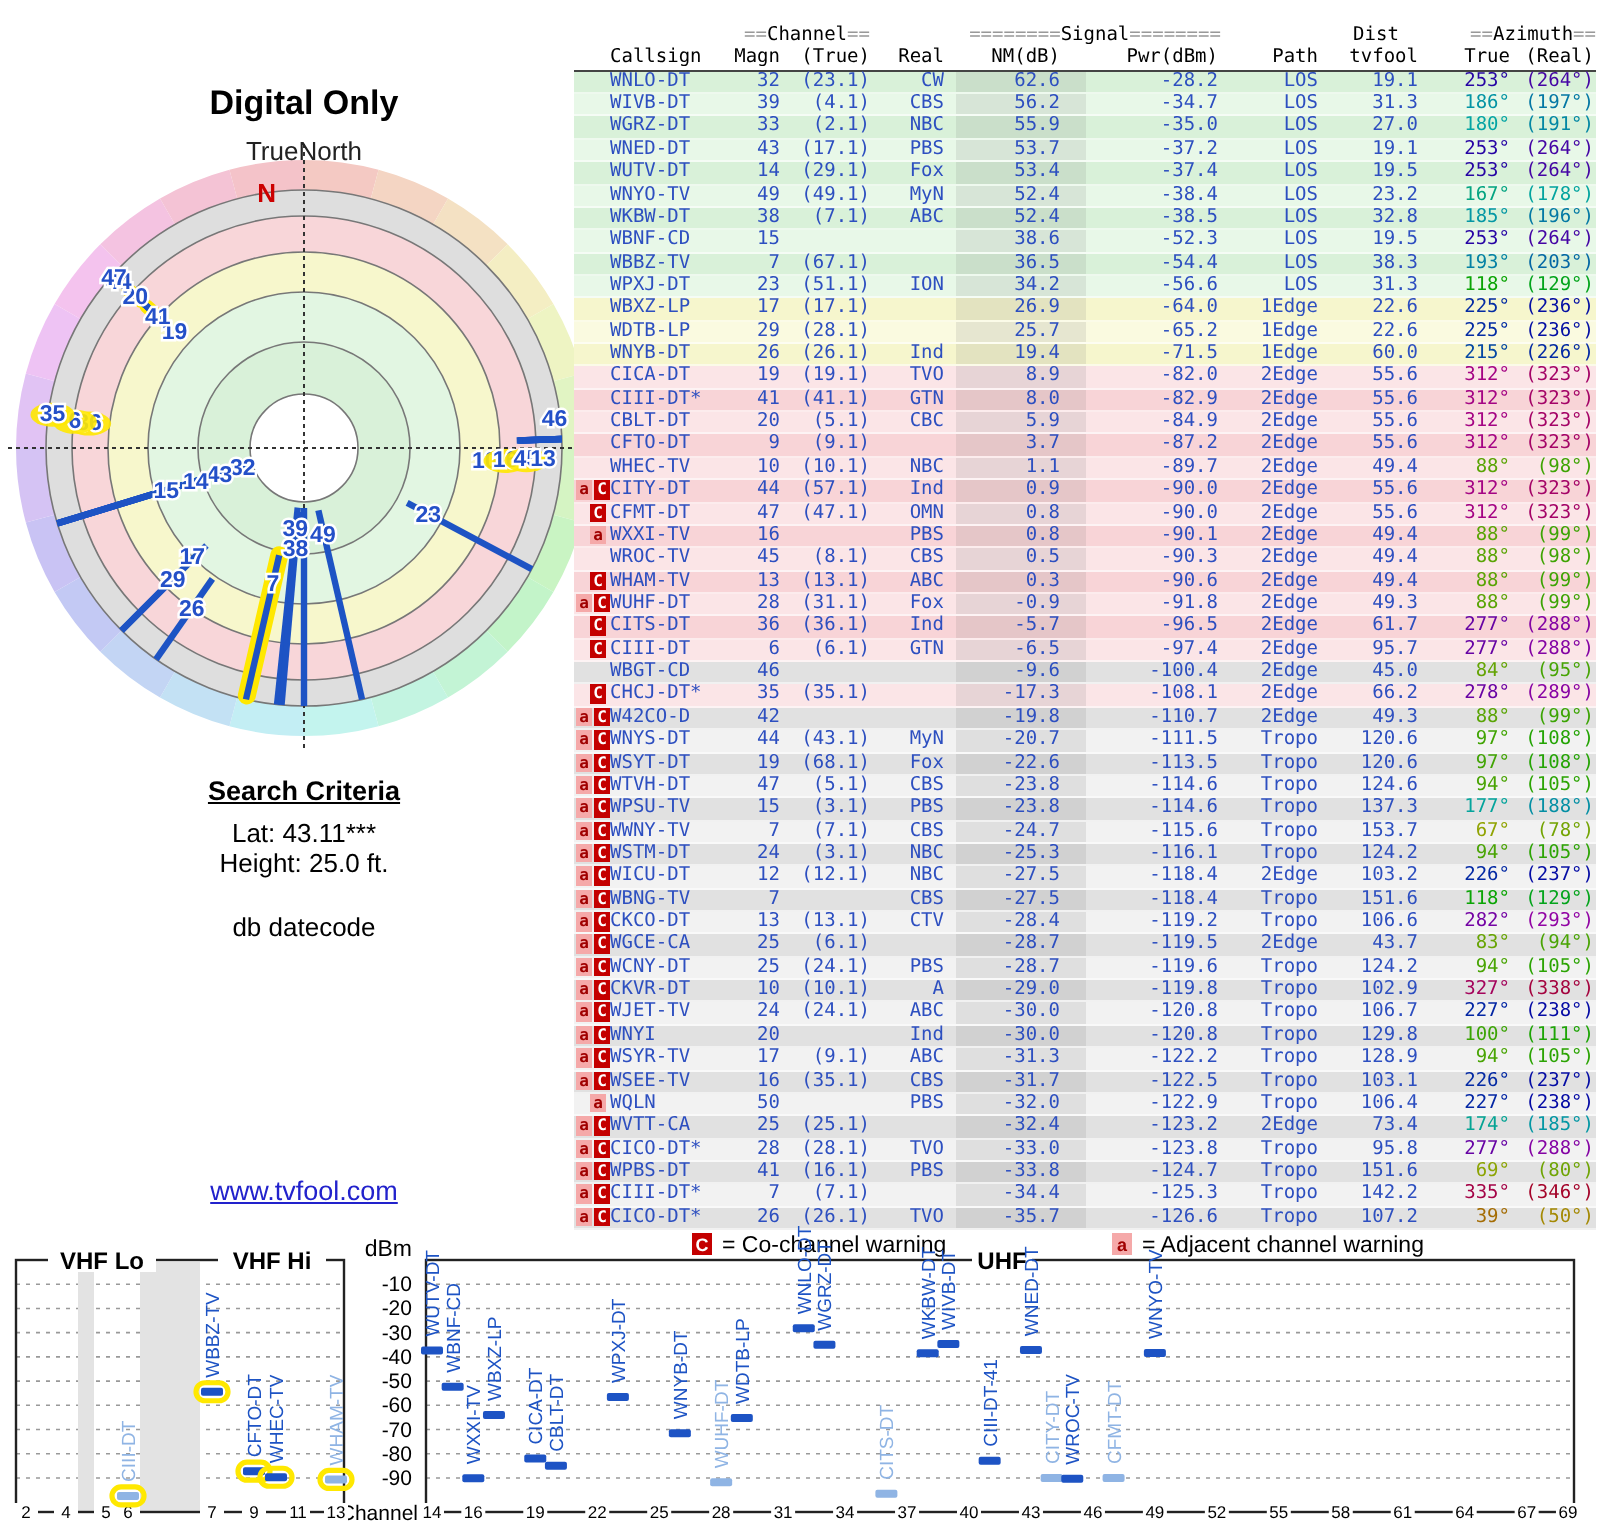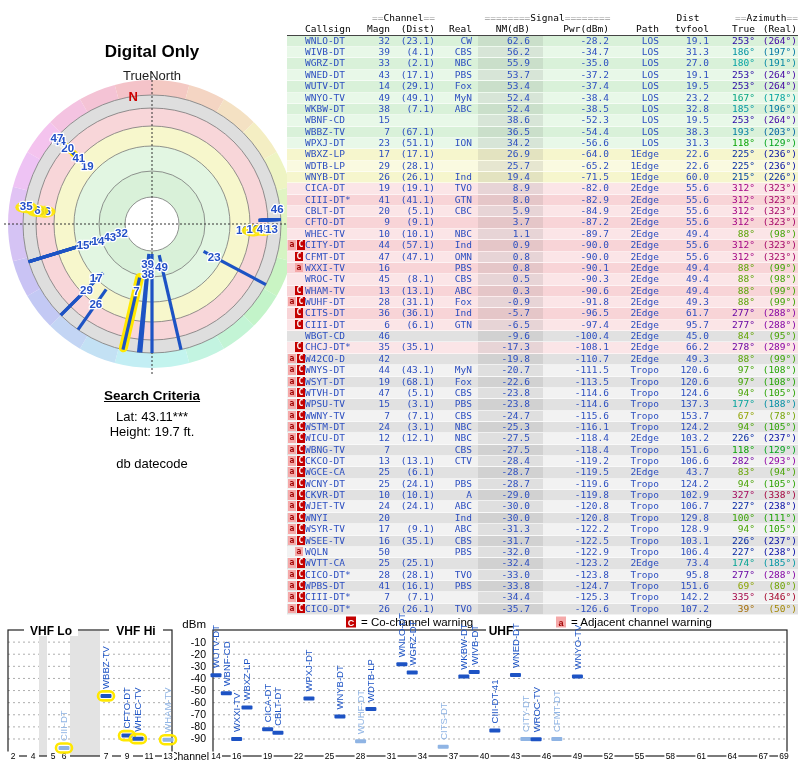--- a/index.html
+++ b/index.html
@@ -157,30 +157,31 @@
         <text x="95.86407417432315" y="308.1704105745637" text-anchor="middle" font-size="11.5" font-weight="bold" fill="#2450c8" stroke="#ffffff" stroke-width="2.4" paint-order="stroke">26</text>
       </g>
     <text x="152" y="57" text-anchor="middle" font-size="17" font-weight="bold" fill="#000">Digital Only</text>
     <text x="152" y="80" text-anchor="middle" font-size="13" fill="#222">TrueNorth</text>
     <text x="138" y="101" text-anchor="end" font-size="13" font-weight="bold" fill="#cc0000">N</text>
   </svg>
 
   <div class="criteria">
     <div class="crit-head">Search Criteria</div>
     <div>Lat: 43.11***</div>
-    <div>Height: 19.7 ft.</div>
+    <div>Height: 25.0 ft.</div>
     <div class="datecode">
       <div>db datecode</div>
     </div>
   </div>
 
+  <a class="site-link" href="#">www.tvfool.com</a>
 
   <div id="signal-table">
       <div class="trow"><span class="g1"></span><span class="g2"><span class="dim">==</span>Channel<span class="dim">==</span></span><span class="g3"></span><span class="g4"><span class="dim">========</span>Signal<span class="dim">========</span></span><span class="g5"></span><span class="g6">Dist</span><span class="g7"><span class="dim">==</span>Azimuth<span class="dim">==</span></span></div>
-      <div class="trow hdrline"><span class="c-badge"></span><span class="c-call">Callsign</span><span class="c-real">Magn</span><span class="c-virt">(Dist)</span><span class="c-net">Real</span><span class="c-nm">NM(dB)</span><span class="c-pwr">Pwr(dBm)</span><span class="c-path">Path</span><span class="c-mi">tvfool</span><span class="c-true">True</span><span class="c-mag">(Real)</span></div>
+      <div class="trow hdrline"><span class="c-badge"></span><span class="c-call">Callsign</span><span class="c-real">Magn</span><span class="c-virt">(True)</span><span class="c-net">Real</span><span class="c-nm">NM(dB)</span><span class="c-pwr">Pwr(dBm)</span><span class="c-path">Path</span><span class="c-mi">tvfool</span><span class="c-true">True</span><span class="c-mag">(Real)</span></div>
       <div class="trow drow" style="background: rgb(217, 241, 217);"><span class="c-badge"></span><span class="c-call" style="color: rgb(45, 79, 192);">WNLO-DT</span><span class="c-real" style="color: rgb(45, 79, 192);">32</span><span class="c-virt" style="color: rgb(45, 79, 192);">(23.1)</span><span class="c-net" style="color: rgb(45, 79, 192);">CW</span><span class="c-nm" style="color: rgb(45, 79, 192);">62.6</span><span class="c-pwr" style="color: rgb(45, 79, 192);">-28.2</span><span class="c-path" style="color: rgb(45, 79, 192);">LOS</span><span class="c-mi" style="color: rgb(45, 79, 192);">19.1</span><span class="c-true" style="color: rgb(39, 4, 164);">253°</span><span class="c-mag" style="color: rgb(68, 4, 164);">(264°)</span></div>
       <div class="trow drow" style="background: rgb(232, 248, 232);"><span class="c-badge"></span><span class="c-call" style="color: rgb(45, 79, 192);">WIVB-DT</span><span class="c-real" style="color: rgb(45, 79, 192);">39</span><span class="c-virt" style="color: rgb(45, 79, 192);">(4.1)</span><span class="c-net" style="color: rgb(45, 79, 192);">CBS</span><span class="c-nm" style="color: rgb(45, 79, 192);">56.2</span><span class="c-pwr" style="color: rgb(45, 79, 192);">-34.7</span><span class="c-path" style="color: rgb(45, 79, 192);">LOS</span><span class="c-mi" style="color: rgb(45, 79, 192);">31.3</span><span class="c-true" style="color: rgb(4, 148, 164);">186°</span><span class="c-mag" style="color: rgb(4, 119, 164);">(197°)</span></div>
       <div class="trow drow" style="background: rgb(217, 241, 217);"><span class="c-badge"></span><span class="c-call" style="color: rgb(45, 79, 192);">WGRZ-DT</span><span class="c-real" style="color: rgb(45, 79, 192);">33</span><span class="c-virt" style="color: rgb(45, 79, 192);">(2.1)</span><span class="c-net" style="color: rgb(45, 79, 192);">NBC</span><span class="c-nm" style="color: rgb(45, 79, 192);">55.9</span><span class="c-pwr" style="color: rgb(45, 79, 192);">-35.0</span><span class="c-path" style="color: rgb(45, 79, 192);">LOS</span><span class="c-mi" style="color: rgb(45, 79, 192);">27.0</span><span class="c-true" style="color: rgb(4, 164, 164);">180°</span><span class="c-mag" style="color: rgb(4, 135, 164);">(191°)</span></div>
       <div class="trow drow" style="background: rgb(232, 248, 232);"><span class="c-badge"></span><span class="c-call" style="color: rgb(45, 79, 192);">WNED-DT</span><span class="c-real" style="color: rgb(45, 79, 192);">43</span><span class="c-virt" style="color: rgb(45, 79, 192);">(17.1)</span><span class="c-net" style="color: rgb(45, 79, 192);">PBS</span><span class="c-nm" style="color: rgb(45, 79, 192);">53.7</span><span class="c-pwr" style="color: rgb(45, 79, 192);">-37.2</span><span class="c-path" style="color: rgb(45, 79, 192);">LOS</span><span class="c-mi" style="color: rgb(45, 79, 192);">19.1</span><span class="c-true" style="color: rgb(39, 4, 164);">253°</span><span class="c-mag" style="color: rgb(68, 4, 164);">(264°)</span></div>
       <div class="trow drow" style="background: rgb(217, 241, 217);"><span class="c-badge"></span><span class="c-call" style="color: rgb(45, 79, 192);">WUTV-DT</span><span class="c-real" style="color: rgb(45, 79, 192);">14</span><span class="c-virt" style="color: rgb(45, 79, 192);">(29.1)</span><span class="c-net" style="color: rgb(45, 79, 192);">Fox</span><span class="c-nm" style="color: rgb(45, 79, 192);">53.4</span><span class="c-pwr" style="color: rgb(45, 79, 192);">-37.4</span><span class="c-path" style="color: rgb(45, 79, 192);">LOS</span><span class="c-mi" style="color: rgb(45, 79, 192);">19.5</span><span class="c-true" style="color: rgb(39, 4, 164);">253°</span><span class="c-mag" style="color: rgb(68, 4, 164);">(264°)</span></div>
       <div class="trow drow" style="background: rgb(232, 248, 232);"><span class="c-badge"></span><span class="c-call" style="color: rgb(45, 79, 192);">WNYO-TV</span><span class="c-real" style="color: rgb(45, 79, 192);">49</span><span class="c-virt" style="color: rgb(45, 79, 192);">(49.1)</span><span class="c-net" style="color: rgb(45, 79, 192);">MyN</span><span class="c-nm" style="color: rgb(45, 79, 192);">52.4</span><span class="c-pwr" style="color: rgb(45, 79, 192);">-38.4</span><span class="c-path" style="color: rgb(45, 79, 192);">LOS</span><span class="c-mi" style="color: rgb(45, 79, 192);">23.2</span><span class="c-true" style="color: rgb(4, 164, 129);">167°</span><span class="c-mag" style="color: rgb(4, 164, 159);">(178°)</span></div>
       <div class="trow drow" style="background: rgb(217, 241, 217);"><span class="c-badge"></span><span class="c-call" style="color: rgb(45, 79, 192);">WKBW-DT</span><span class="c-real" style="color: rgb(45, 79, 192);">38</span><span class="c-virt" style="color: rgb(45, 79, 192);">(7.1)</span><span class="c-net" style="color: rgb(45, 79, 192);">ABC</span><span class="c-nm" style="color: rgb(45, 79, 192);">52.4</span><span class="c-pwr" style="color: rgb(45, 79, 192);">-38.5</span><span class="c-path" style="color: rgb(45, 79, 192);">LOS</span><span class="c-mi" style="color: rgb(45, 79, 192);">32.8</span><span class="c-true" style="color: rgb(4, 151, 164);">185°</span><span class="c-mag" style="color: rgb(4, 121, 164);">(196°)</span></div>
       <div class="trow drow" style="background: rgb(232, 248, 232);"><span class="c-badge"></span><span class="c-call" style="color: rgb(45, 79, 192);">WBNF-CD</span><span class="c-real" style="color: rgb(45, 79, 192);">15</span><span class="c-virt" style="color: rgb(45, 79, 192);"></span><span class="c-net" style="color: rgb(45, 79, 192);"></span><span class="c-nm" style="color: rgb(45, 79, 192);">38.6</span><span class="c-pwr" style="color: rgb(45, 79, 192);">-52.3</span><span class="c-path" style="color: rgb(45, 79, 192);">LOS</span><span class="c-mi" style="color: rgb(45, 79, 192);">19.5</span><span class="c-true" style="color: rgb(39, 4, 164);">253°</span><span class="c-mag" style="color: rgb(68, 4, 164);">(264°)</span></div>
       <div class="trow drow" style="background: rgb(217, 241, 217);"><span class="c-badge"></span><span class="c-call" style="color: rgb(45, 79, 192);">WBBZ-TV</span><span class="c-real" style="color: rgb(45, 79, 192);">7</span><span class="c-virt" style="color: rgb(45, 79, 192);">(67.1)</span><span class="c-net" style="color: rgb(45, 79, 192);"></span><span class="c-nm" style="color: rgb(45, 79, 192);">36.5</span><span class="c-pwr" style="color: rgb(45, 79, 192);">-54.4</span><span class="c-path" style="color: rgb(45, 79, 192);">LOS</span><span class="c-mi" style="color: rgb(45, 79, 192);">38.3</span><span class="c-true" style="color: rgb(4, 129, 164);">193°</span><span class="c-mag" style="color: rgb(4, 103, 164);">(203°)</span></div>
       <div class="trow drow" style="background: rgb(232, 248, 232);"><span class="c-badge"></span><span class="c-call" style="color: rgb(45, 79, 192);">WPXJ-DT</span><span class="c-real" style="color: rgb(45, 79, 192);">23</span><span class="c-virt" style="color: rgb(45, 79, 192);">(51.1)</span><span class="c-net" style="color: rgb(45, 79, 192);">ION</span><span class="c-nm" style="color: rgb(45, 79, 192);">34.2</span><span class="c-pwr" style="color: rgb(45, 79, 192);">-56.6</span><span class="c-path" style="color: rgb(45, 79, 192);">LOS</span><span class="c-mi" style="color: rgb(45, 79, 192);">31.3</span><span class="c-true" style="color: rgb(10, 164, 4);">118°</span><span class="c-mag" style="color: rgb(4, 164, 28);">(129°)</span></div>

